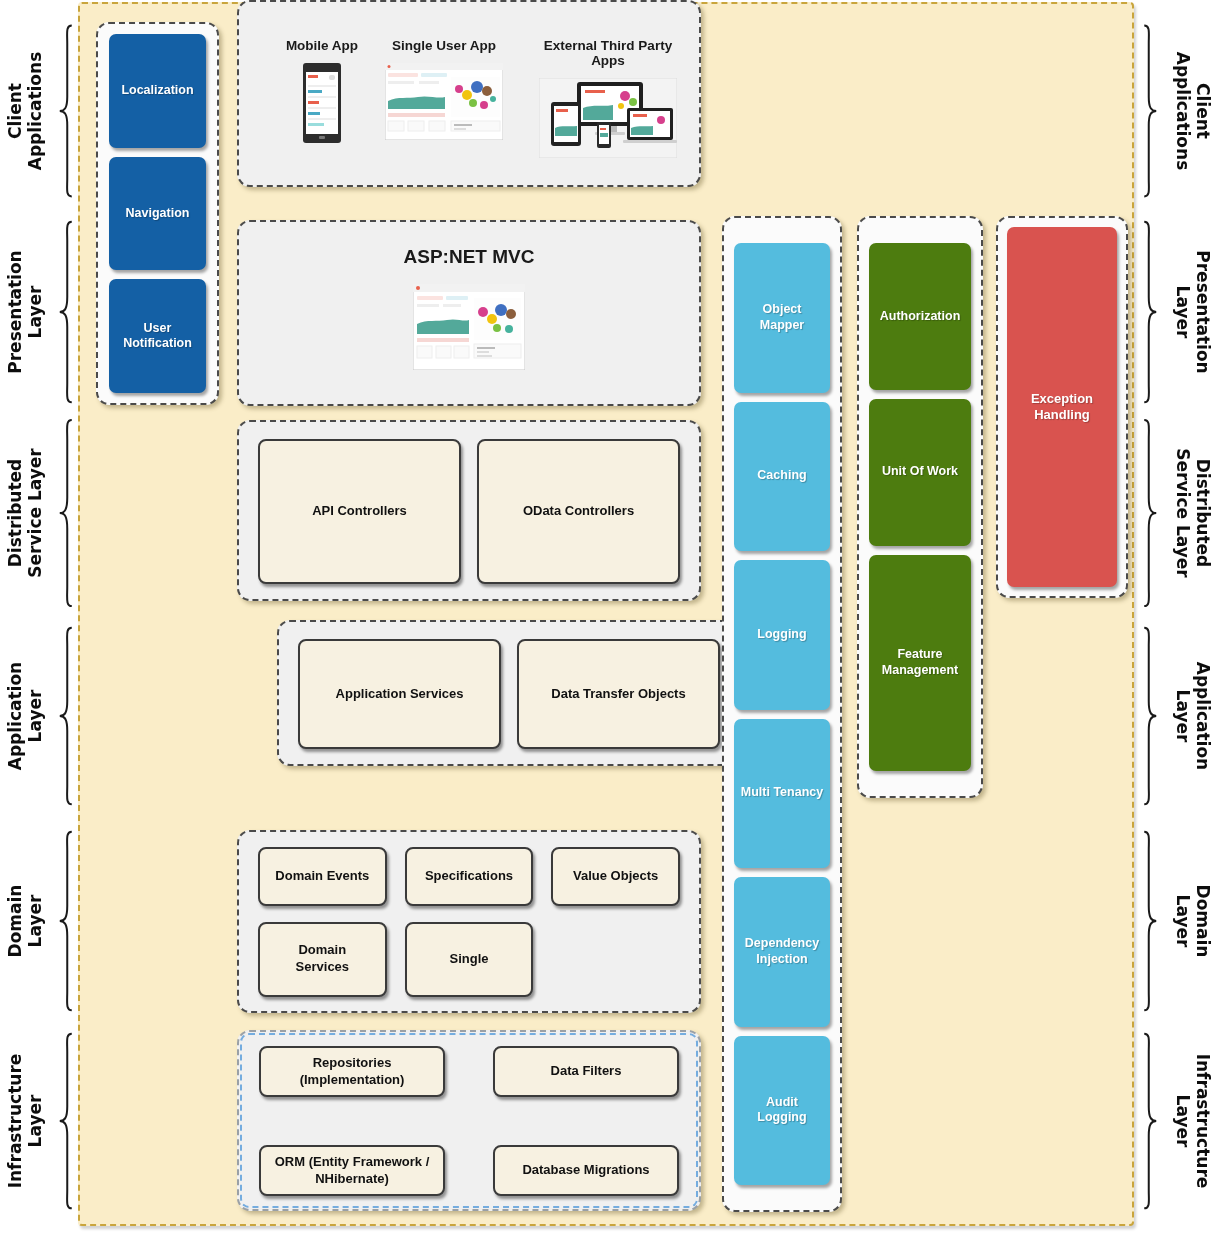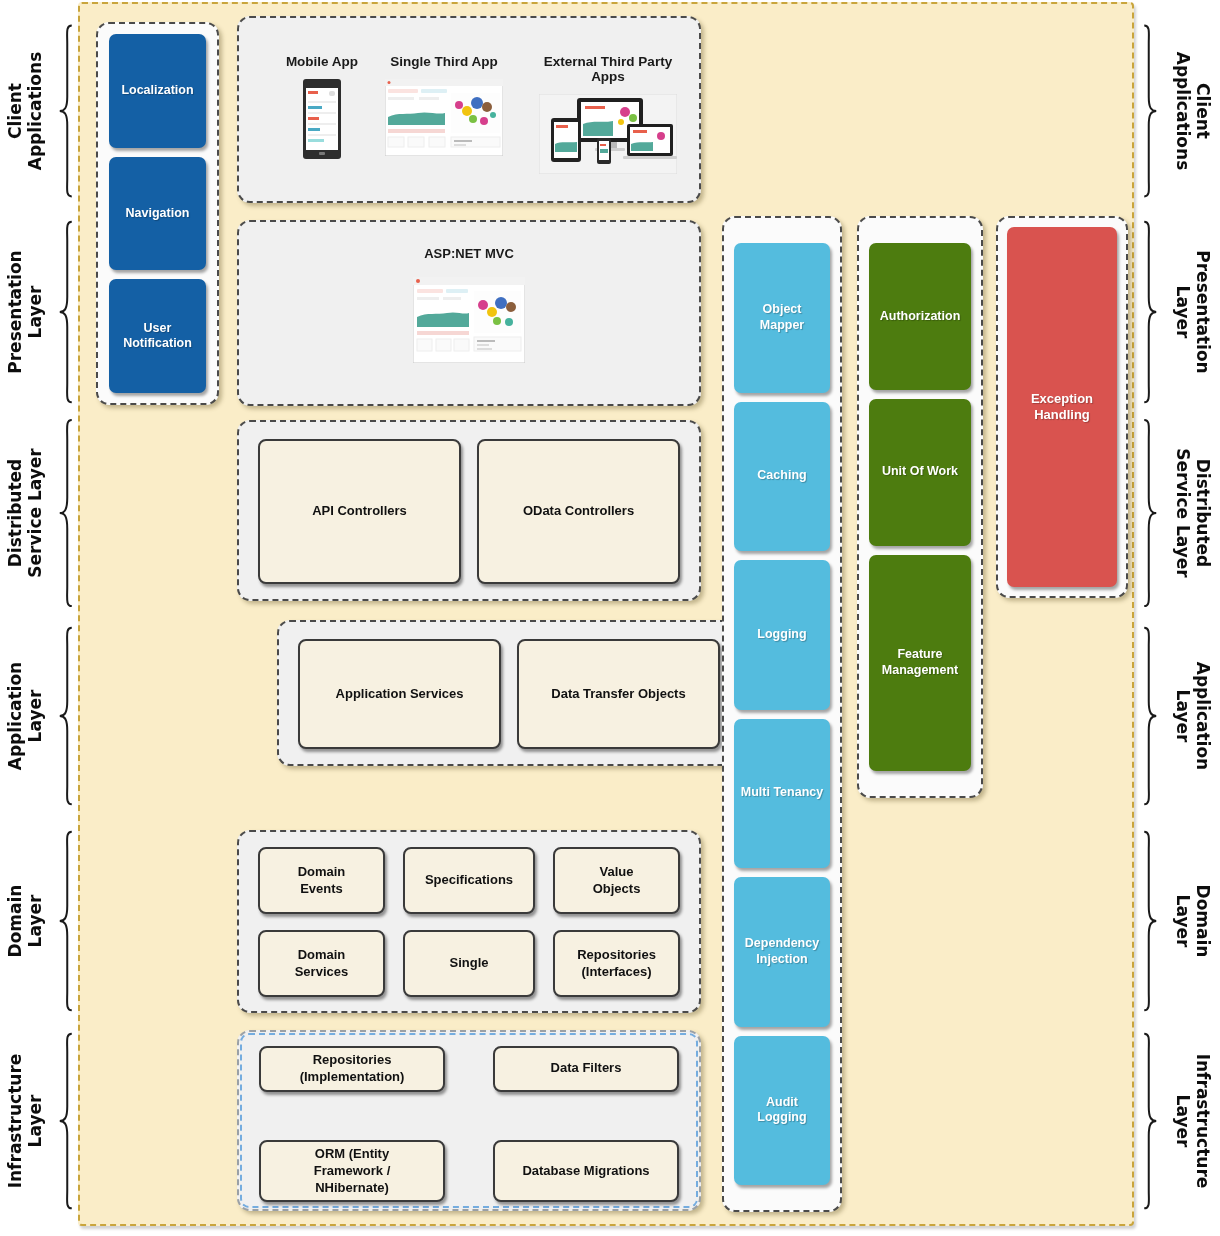--- a/index.html
+++ b/index.html
@@ -45,44 +45,44 @@
   .col-panel .cbox { flex:1; }
   .cyan-panel  { left:722px; top:216px; width:120px; height:996px; }
   .green-panel { left:857px; top:216px; width:126px; height:582px; }
   .green-panel .cbox:last-child { flex:1.5; }
   .red-panel   { left:996px; top:216px; width:132px; height:382px; padding:9px 9px; display:flex; }
   .red-panel .cbox { flex:1; font-size:13px; }
 
   
   .cream { background:#F7F1E1; border:2px solid #3a3a3a; border-radius:8px;
            display:flex; align-items:center; justify-content:center; text-align:center;
-           font-weight:700; font-size:13px; color:#111; line-height:1.3; padding:4px 20px;
+           font-weight:700; font-size:13px; color:#111; line-height:1.3; padding:4px 12px;
            box-shadow:2px 3px 3px rgba(0,0,0,0.4); }
 
   .two-box { left:237px; width:464px; display:flex; gap:16px; padding:17px 19px 15px 19px; }
   .two-box .cream { flex:1; }
   .distributed-panel { top:420px; height:181px; }
   .application-panel { top:620px; height:146px;margin-left:40px; }
 
   .domain-panel { left:237px; top:830px; width:464px; height:183px;
                   display:grid; grid-template-columns:repeat(3,1fr); column-gap:18px; row-gap:16px;
                   padding:15px 19px 14px 19px; }
 
   .infra-panel { left:237px; top:1030px; width:464px; height:181px; border-color:#9AA0A6; }
   .infra-inner { position:absolute; inset:1px; border:2px dashed #74ACDF; border-radius:9px;
                  display:grid; grid-template-columns:1fr 1fr; column-gap:16px; row-gap:10px;
                  padding:11px 17px 10px 17px;gap:48px; }
 
   
-  .clientapps-panel { left:237px; top:16px; width:464px; height:187px; }
+  .clientapps-panel { left:237px; top:0; width:464px; height:187px; }
   .mvc-panel { left:237px; top:220px; width:464px; height:186px; text-align:center; }
   .app-col { position:absolute; top:36px; text-align:center; }
   .app-label { font-weight:700; font-size:13.5px; color:#1a1a1a; }
   .app-img { margin-top:10px; display:inline-block; }
-  .mvc-title { margin-top:24px; font-weight:700; font-size:13px; color:#1a1a1a; }
+  .mvc-title { margin-top:24px; font-weight:700; font-size:19px; color:#1a1a1a; }
   .mvc-img { margin-top:16px; display:inline-block; }
 </style>
 </head>
 <body>
 
 <div class="canvas">
 
   <div class="tan-bg"></div>
 
   <div class="layer-label left" style="top:20px;height:182px;">
@@ -190,21 +190,21 @@
         <rect x="5" y="33" width="28" height="2" fill="#eee"></rect>
         <rect x="5" y="38" width="11" height="3" fill="#e8604c"></rect>
         <rect x="5" y="44" width="28" height="2" fill="#eee"></rect>
         <rect x="5" y="49" width="12" height="3" fill="#4aa9c4"></rect>
         <rect x="5" y="55" width="28" height="2" fill="#eee"></rect>
         <rect x="5" y="60" width="16" height="3" fill="#9dd"></rect>
         <rect x="16" y="73" width="6" height="3" rx="1" fill="#777"></rect>
       </svg>
     </div>
     <div class="app-col" style="left:140px;width:130px;">
-      <div class="app-label">Single Third App</div>
+      <div class="app-label">Single User App</div>
       <svg class="app-img" width="118" height="77" viewBox="0 0 118 77">
         <rect x="0" y="0" width="118" height="77" fill="#ffffff" stroke="#c9c9c9"></rect>
         <rect x="0" y="0" width="118" height="7" fill="#f2f2f2"></rect>
           <circle cx="4" cy="3.5" r="1.5" fill="#e8604c"></circle>
         <rect x="3" y="10" width="30" height="4" rx="1" fill="#fbe3e0"></rect>
           <rect x="36" y="10" width="26" height="4" rx="1" fill="#def0f5"></rect>
         <rect x="3" y="18" width="26" height="3" fill="#eee"></rect>
           <rect x="34" y="18" width="20" height="3" fill="#eee"></rect>
         <path d="M3,38 C13,33 23,36 33,34 C43,32 53,36 60,34 L60,46 L3,46 Z" fill="#53a99a"></path>
         <rect x="3" y="50" width="57" height="4" fill="#f6d7d4"></rect>
@@ -297,21 +297,20 @@
     <div class="cream">Application Services</div>
     <div class="cream">Data Transfer Objects</div>
   </div>
 
   <div class="panel gray-panel domain-panel">
     <div class="cream">Domain Events</div>
     <div class="cream">Specifications</div>
     <div class="cream">Value Objects</div>
     <div class="cream">Domain Services</div>
     <div class="cream">Single</div>
-    <div class="cream">Repositories (Interfaces)</div>
   </div>
 
   <div class="panel gray-panel infra-panel">
     <div class="infra-inner">
       <div class="cream">Repositories (Implementation)</div>
       <div class="cream">Data Filters</div>
       <div class="cream">ORM (Entity Framework / NHibernate)</div>
       <div class="cream">Database Migrations</div>
     </div>
   </div>

